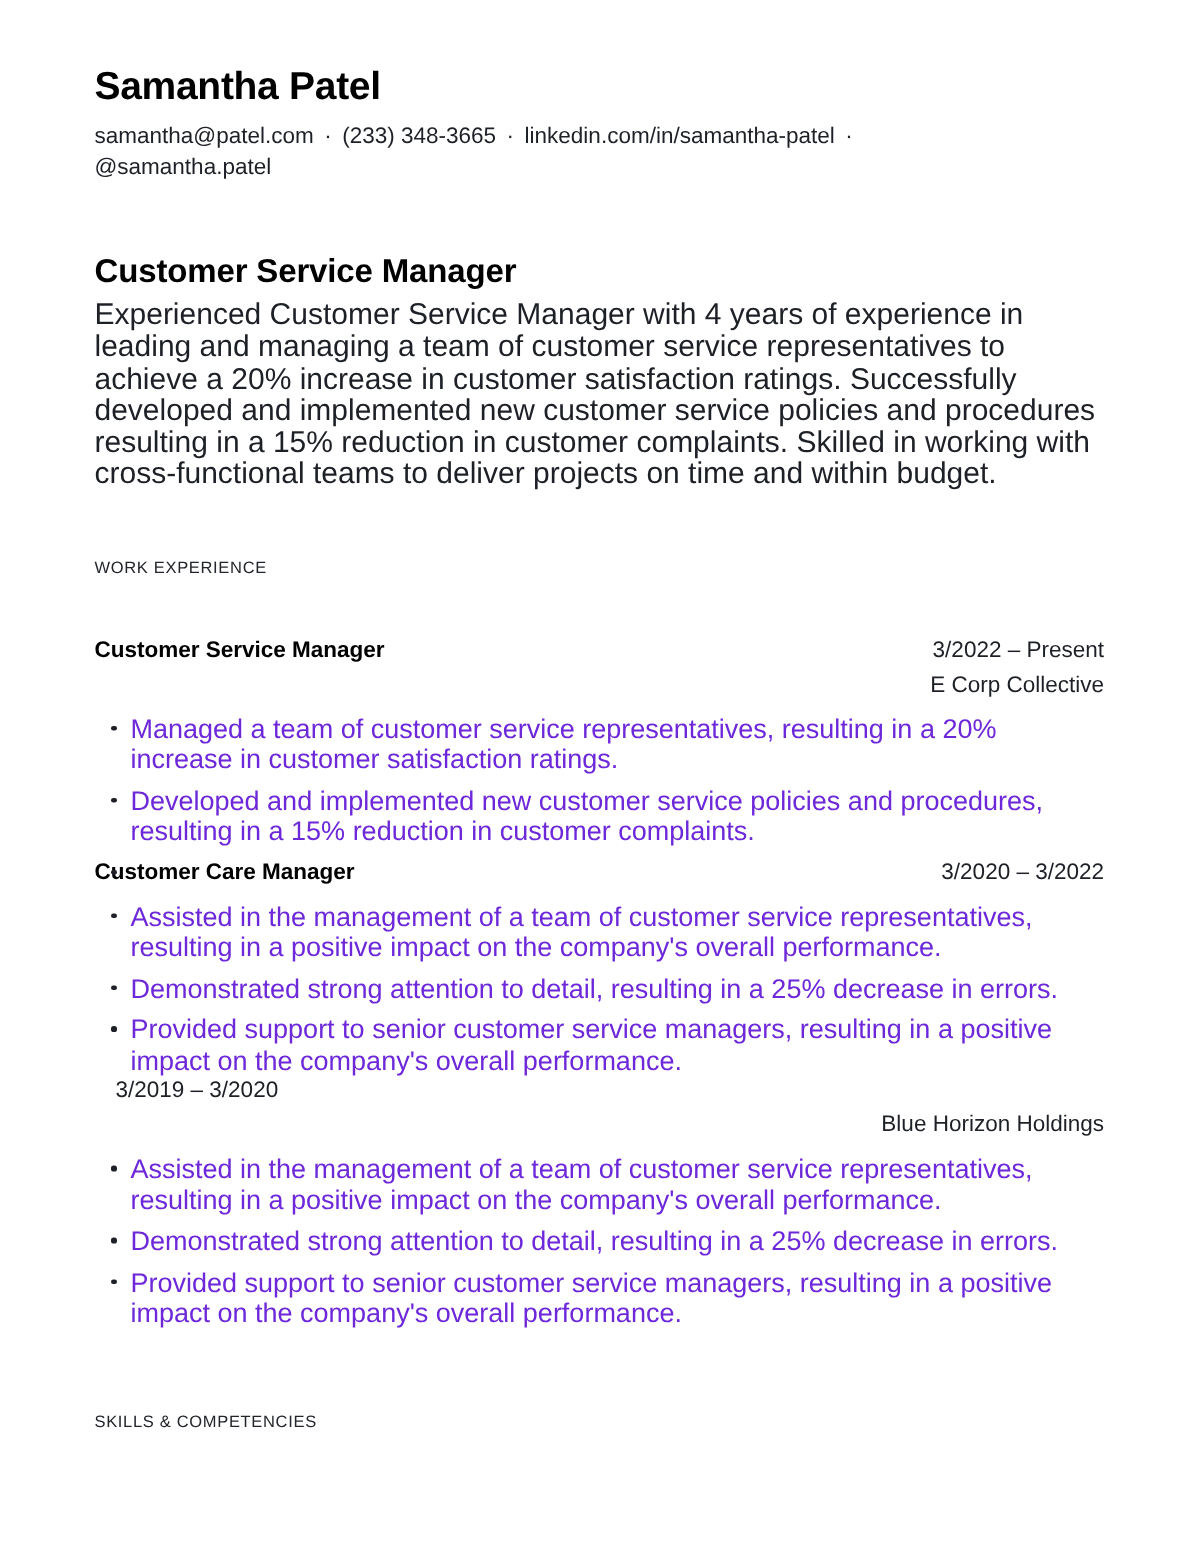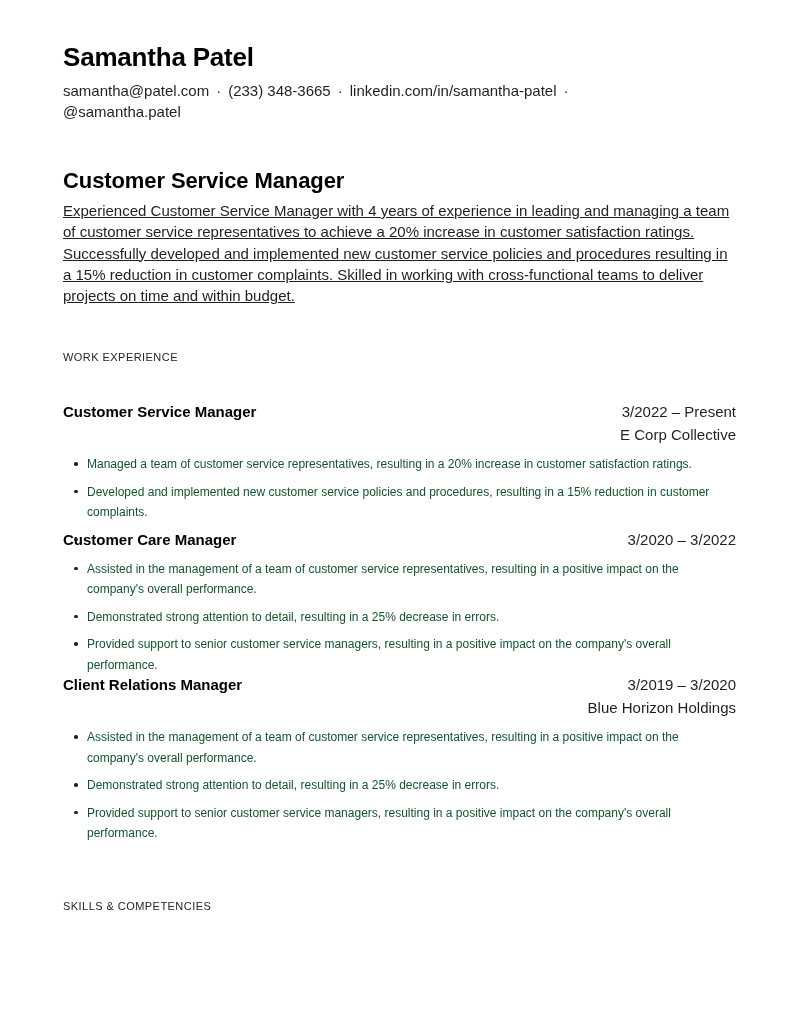--- a/index.html
+++ b/index.html
@@ -58,25 +58,24 @@
   .headline {
     font-size: 22px;
     font-weight: bold;
     letter-spacing: -0.1px;
     line-height: 27px;
     margin: 0;
     color: #000000;
   }
   .summary {
     margin: 6px 0 0 0;
-    font-size: 15px;
+    font-size: 20px;
     line-height: 21.3px;
     color: #1d2026;
     max-width: 675px;
-    text-decoration: underline;
   }
 
   
   .section-label {
     margin-top: 44px;
     font-size: 11px;
     line-height: 14px;
     letter-spacing: 0.45px;
     text-transform: uppercase;
     color: #22252b;
@@ -119,23 +118,23 @@
 
   .bullets {
     list-style: none;
     margin: 9px 0 0 0;
     padding: 0;
   }
   .bullet {
     position: relative;
     padding-left: 24px;
     margin-top: 7px;
-    font-size: 12px;
+    font-size: 18px;
     line-height: 20.5px;
-    color: #14532d;
+    color: #6d28d9;
     max-width: 672px;
   }
   .bullet:first-child {
     margin-top: 0;
   }
   .bullet-dot {
     position: absolute;
     left: 11px;
     top: 8px;
     width: 3.5px;
@@ -185,21 +184,20 @@
           <div class="job-dates">3/2020 – 3/2022</div>
         </div>
         <ul class="bullets">
           <li class="bullet"><span class="bullet-dot"></span><span>Assisted in the management of a team of customer service representatives, resulting in a positive impact on the company's overall performance.</span></li>
           <li class="bullet"><span class="bullet-dot"></span><span>Demonstrated strong attention to detail, resulting in a 25% decrease in errors.</span></li>
           <li class="bullet"><span class="bullet-dot"></span><span>Provided support to senior customer service managers, resulting in a positive impact on the company's overall performance.</span></li>
         </ul>
       </div>
       <div class="job">
         <div class="job-head">
-          <div class="job-title">Client Relations Manager</div>
           <div class="job-dates">3/2019 – 3/2020</div>
         </div>
         <div class="job-company">Blue Horizon Holdings</div>
         <ul class="bullets">
           <li class="bullet"><span class="bullet-dot"></span><span>Assisted in the management of a team of customer service representatives, resulting in a positive impact on the company's overall performance.</span></li>
           <li class="bullet"><span class="bullet-dot"></span><span>Demonstrated strong attention to detail, resulting in a 25% decrease in errors.</span></li>
           <li class="bullet"><span class="bullet-dot"></span><span>Provided support to senior customer service managers, resulting in a positive impact on the company's overall performance.</span></li>
         </ul>
       </div>
     </div>

